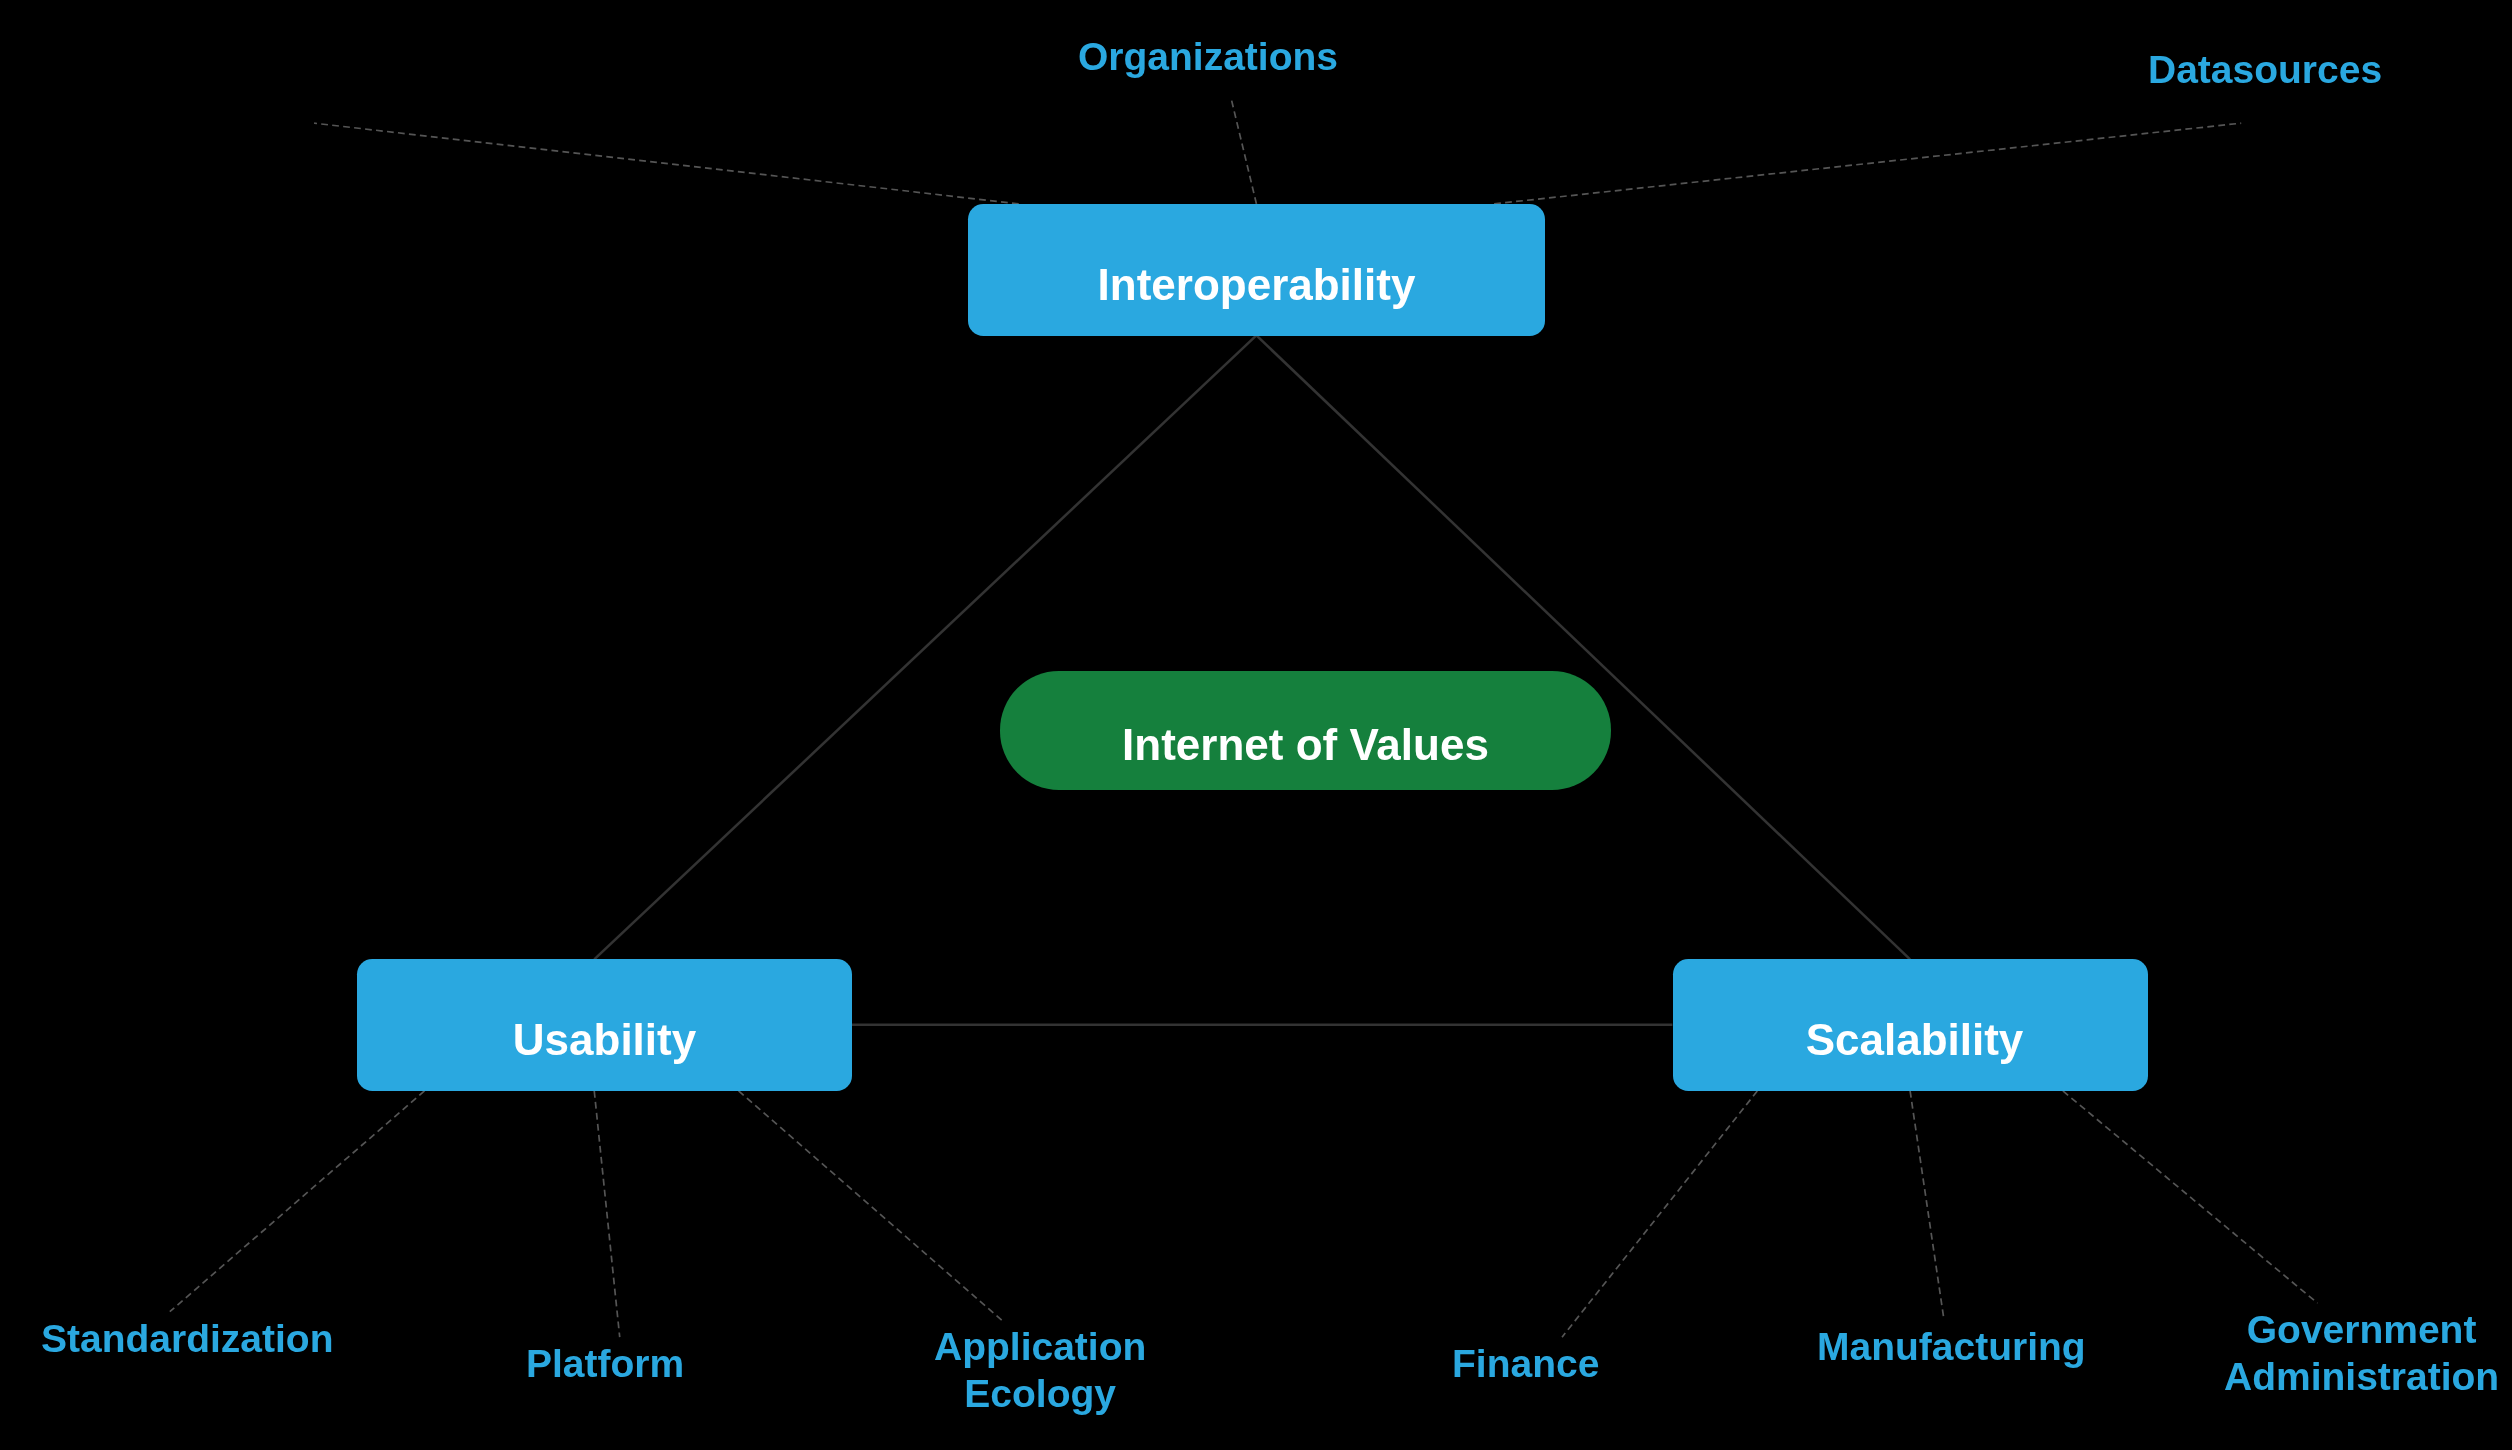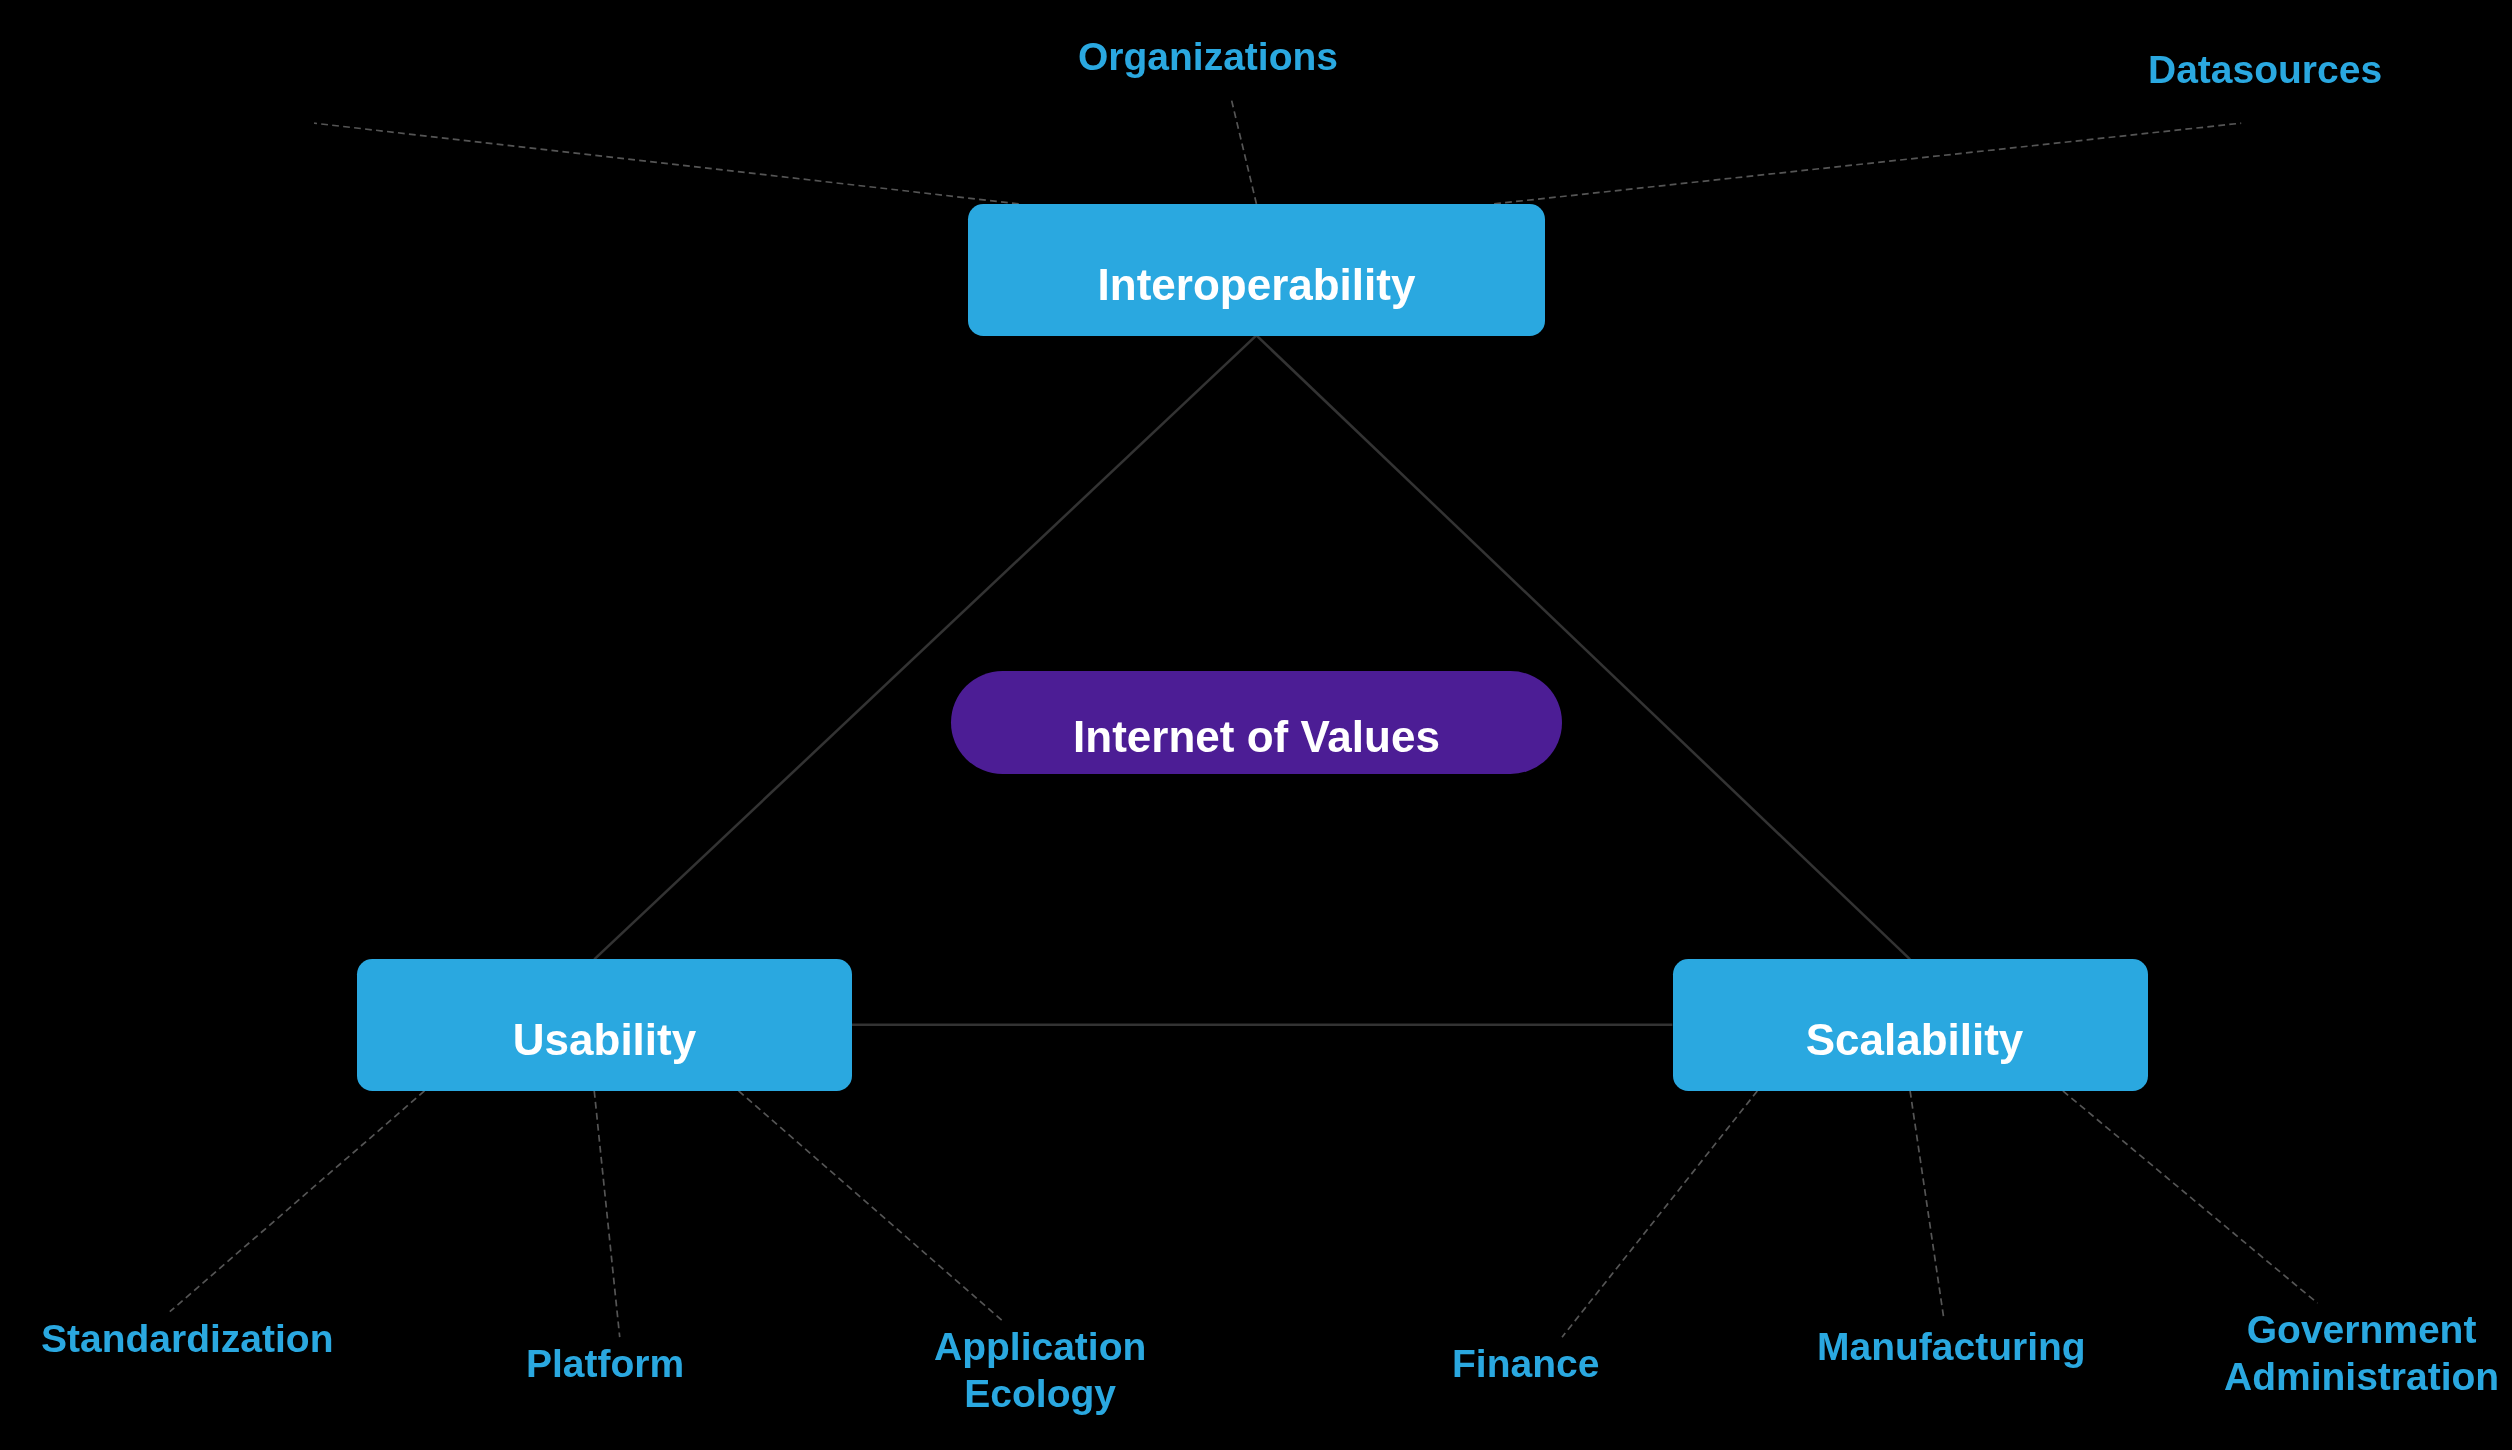--- a/index.html
+++ b/index.html
@@ -46,24 +46,24 @@
 
     #node-interoperability {
       width: 577px;
       height: 132px;
       left: 968px;
       top: 204px;
     }
 
     #node-internet-of-values {
       width: 611px;
-      height: 103px;
-      left: 951px;
+      height: 119px;
+      left: 1000px;
       top: 671px;
-      background: #4c1d95;
+      background: #15803d;
       border-radius: 59px;
     }
 
     #node-usability {
       width: 495px;
       height: 132px;
       left: 357px;
       top: 959px;
     }
 

